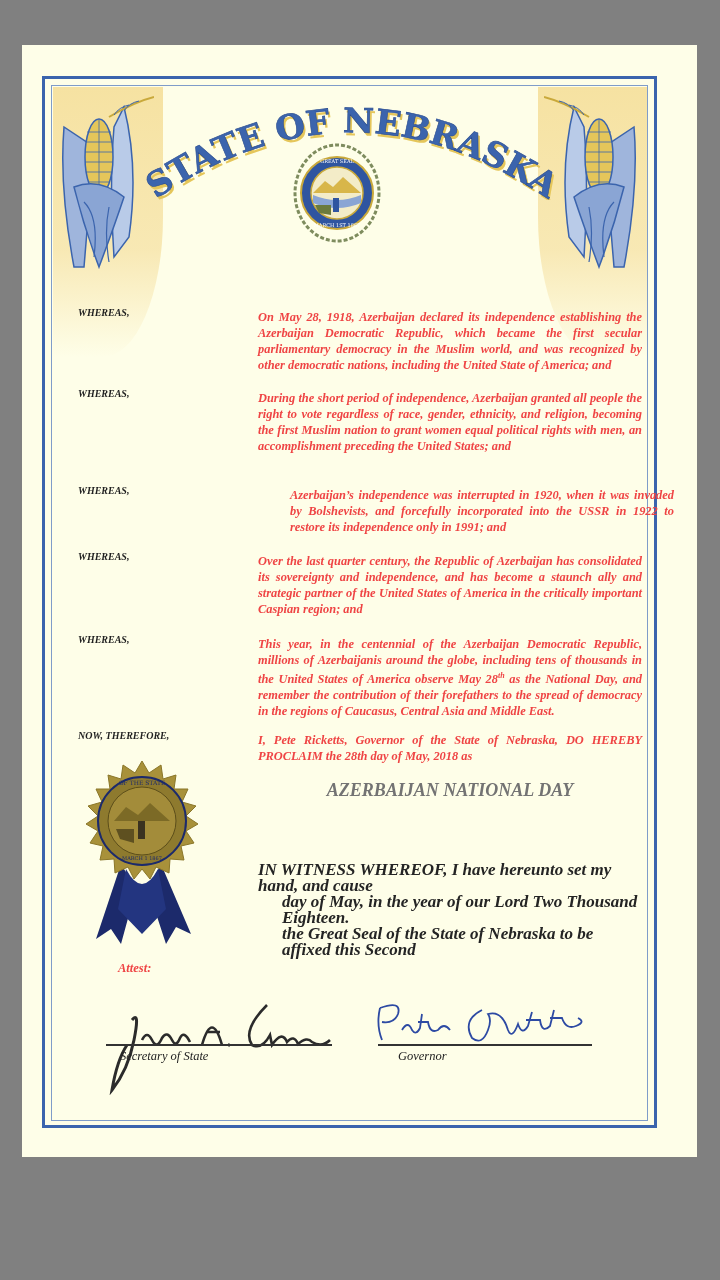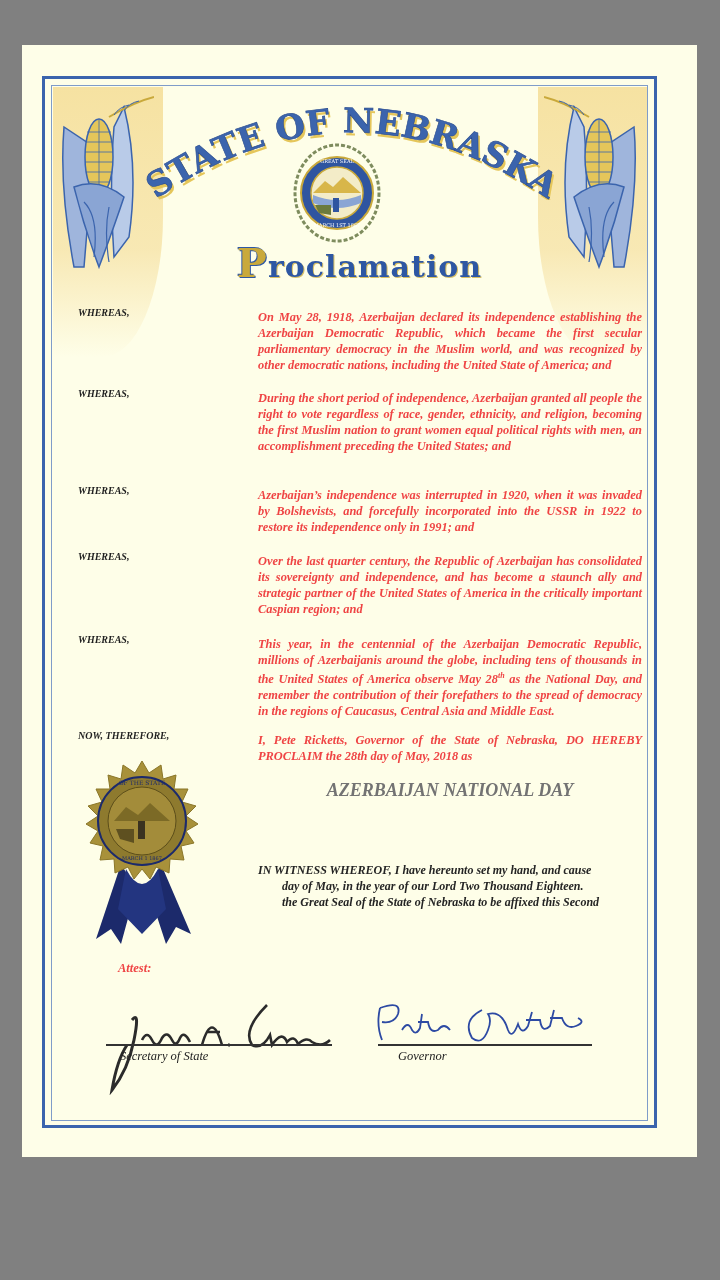--- a/index.html
+++ b/index.html
@@ -48,21 +48,21 @@
     position: absolute; left: 236px; width: 384px; top: 0;
     font-style: italic; font-weight: bold; font-size: 12.4px; line-height: 16px;
     color: #ef4444; text-align: justify;
   }
   .center-line {
     position: absolute; left: 236px; width: 384px; text-align: center;
     font-style: italic; font-weight: bold; font-size: 18px; color: #737373;
   }
   .witness {
     position: absolute; left: 236px; width: 384px;
-    font-style: italic; font-weight: bold; font-size: 12px; line-height: 16px; color: #242424;
+    font-style: italic; font-weight: bold; font-size: 17px; line-height: 16px; color: #242424;
   }
   .witness .indent { display: block; padding-left: 24px; }
   .gold-seal { position: absolute; left: 44px; top: 714px; width: 152px; height: 190px; }
   .attest { position: absolute; left: 96px; top: 916px; font-style: italic; font-weight: bold; font-size: 12.5px; color: #ef4444; }
   .sig { position: absolute; }
   .sig-line { position: absolute; height: 1.5px; background: #333; }
   .sig-caption { position: absolute; font-style: italic; font-weight: normal; font-size: 12.5px; color: #222; }
 </style>
 </head>
 <body>
@@ -133,35 +133,34 @@
     <circle cx="44" cy="50" r="36" fill="#2f55a0" stroke="#c9a93b" stroke-width="2"></circle>
     <circle cx="44" cy="50" r="26" fill="#f3ecc8" stroke="#c9a93b" stroke-width="1.5"></circle>
     <path d="M20 50 L32 38 L40 44 L50 34 L68 50 Z" fill="#d8b64a"></path>
     <path d="M20 52 Q44 62 68 52 L68 60 Q44 70 20 60 Z" fill="#8aa5d4"></path>
     <rect x="40" y="55" width="6" height="14" fill="#2f55a0"></rect>
     <path d="M22 62 L38 62 L38 72 L26 70 Z" fill="#6b7a3c"></path>
     <text x="44" y="20" font-size="5" fill="#fff" text-anchor="middle" font-family="DejaVu Serif, serif">GREAT SEAL</text>
     <text x="44" y="84" font-size="5" fill="#fff" text-anchor="middle" font-family="DejaVu Serif, serif">MARCH 1ST 1867</text>
   </svg>
 
-  <div class="proclamation"><span class="cap">P</span><span>roclamation</span></div>
 
   <div class="clause" style="top:262px;">
     <div class="label">WHEREAS,</div>
     <div class="body-text" style="top:2px;">On May 28, 1918, Azerbaijan declared its independence establishing the Azerbaijan Democratic Republic, which became the first secular parliamentary democracy in the Muslim world, and was recognized by other democratic nations, including the United State of America; and</div>
   </div>
 
   <div class="clause" style="top:343px;">
     <div class="label">WHEREAS,</div>
     <div class="body-text" style="top:2px;">During the short period of independence, Azerbaijan granted all people the right to vote regardless of race, gender, ethnicity, and religion, becoming the first Muslim nation to grant women equal political rights with men, an accomplishment preceding the United States; and</div>
   </div>
 
   <div class="clause" style="top:440px;">
     <div class="label">WHEREAS,</div>
-    <div class="body-text" style="top:2px;">Azerbaijan’s independence was interrupted in 1920, when it was invaded by Bolshevists, and forcefully incorporated into the USSR in 1922 to restore its independence only in 1991; and</div>
+    <div class="body-text" style="top:2px;margin-left:32px;">Azerbaijan’s independence was interrupted in 1920, when it was invaded by Bolshevists, and forcefully incorporated into the USSR in 1922 to restore its independence only in 1991; and</div>
   </div>
 
   <div class="clause" style="top:506px;">
     <div class="label">WHEREAS,</div>
     <div class="body-text" style="top:2px;">Over the last quarter century, the Republic of Azerbaijan has consolidated its sovereignty and independence, and has become a staunch ally and strategic partner of the United States of America in the critically important Caspian region; and</div>
   </div>
 
   <div class="clause" style="top:589px;">
     <div class="label">WHEREAS,</div>
     <div class="body-text" style="top:2px;"><span>This year, in the centennial of the Azerbaijan Democratic Republic, millions of Azerbaijanis around the globe, including tens of thousands in the United States of America observe May 28</span><sup style="font-size:8px;">th</sup><span> as the National Day, and remember the contribution of their forefathers to the spread of democracy in the regions of Caucasus, Central Asia and Middle East.</span></div>

